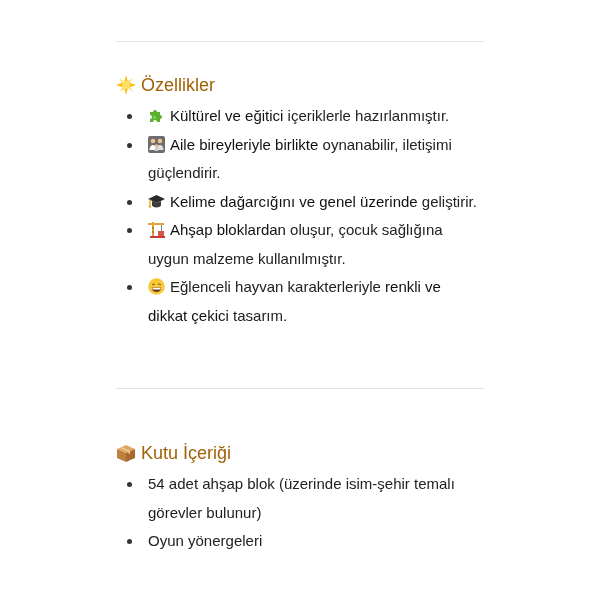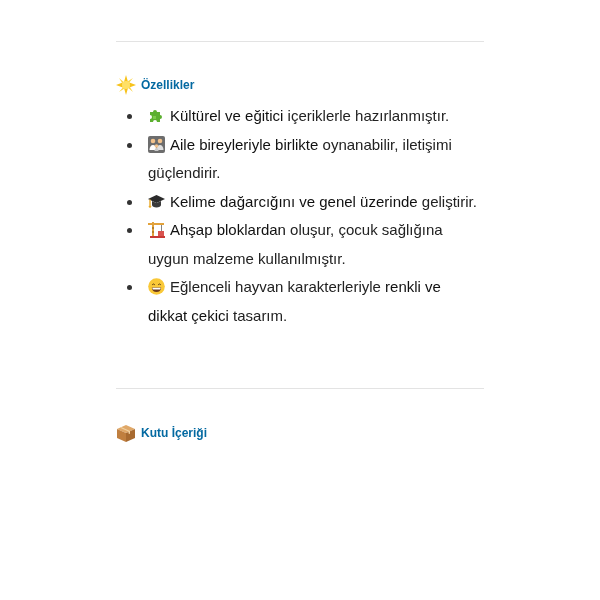--- a/index.html
+++ b/index.html
@@ -32,28 +32,28 @@
     }
     .divider.d1 { top: 41px; }
     .divider.d2 { top: 388px; }
 
     .section {
       position: absolute;
       left: 0;
       width: 368px;
     }
     .section.s1 { top: 72px; }
-    .section.s2 { top: 420px; }
+    .section.s2 { top: 440px; }
 
     .heading {
       display: flex;
       align-items: center;
-      font-size: 12px;
-      font-weight: bold;
-      color: #0369a1;
+      font-size: 18px;
+      font-weight: normal;
+      color: #a16207;
       height: 26px;
       margin: 0;
     }
     .heading .emoji {
       width: 20px;
       height: 20px;
       margin-right: 5px;
       display: inline-flex;
       align-items: center;
       justify-content: center;
@@ -190,15 +190,25 @@
         <svg viewBox="0 0 20 20">
           <polygon points="10,2 19,6 10,10 1,6" fill="#e0a868"></polygon>
           <polygon points="1,6 10,10 10,19 1,15" fill="#c07f3f"></polygon>
           <polygon points="19,6 10,10 10,19 19,15" fill="#a86a30"></polygon>
           <polygon points="5,4 14,8 14,11 12.5,10.5 12.5,8.6 3.6,4.6" fill="#f2d2a2"></polygon>
         </svg>
       </span>
       <span>Kutu İçeriği</span>
     </h2>
 
+    <ul class="list">
+      <li>
+        <span class="bullet"></span>
+        <span>54 adet ahşap blok (üzerinde isim-şehir temalı görevler bulunur)</span>
+      </li>
+      <li>
+        <span class="bullet"></span>
+        <span>Oyun yönergeleri</span>
+      </li>
+    </ul>
   </section>
 
 </div>
 
 </body></html>

